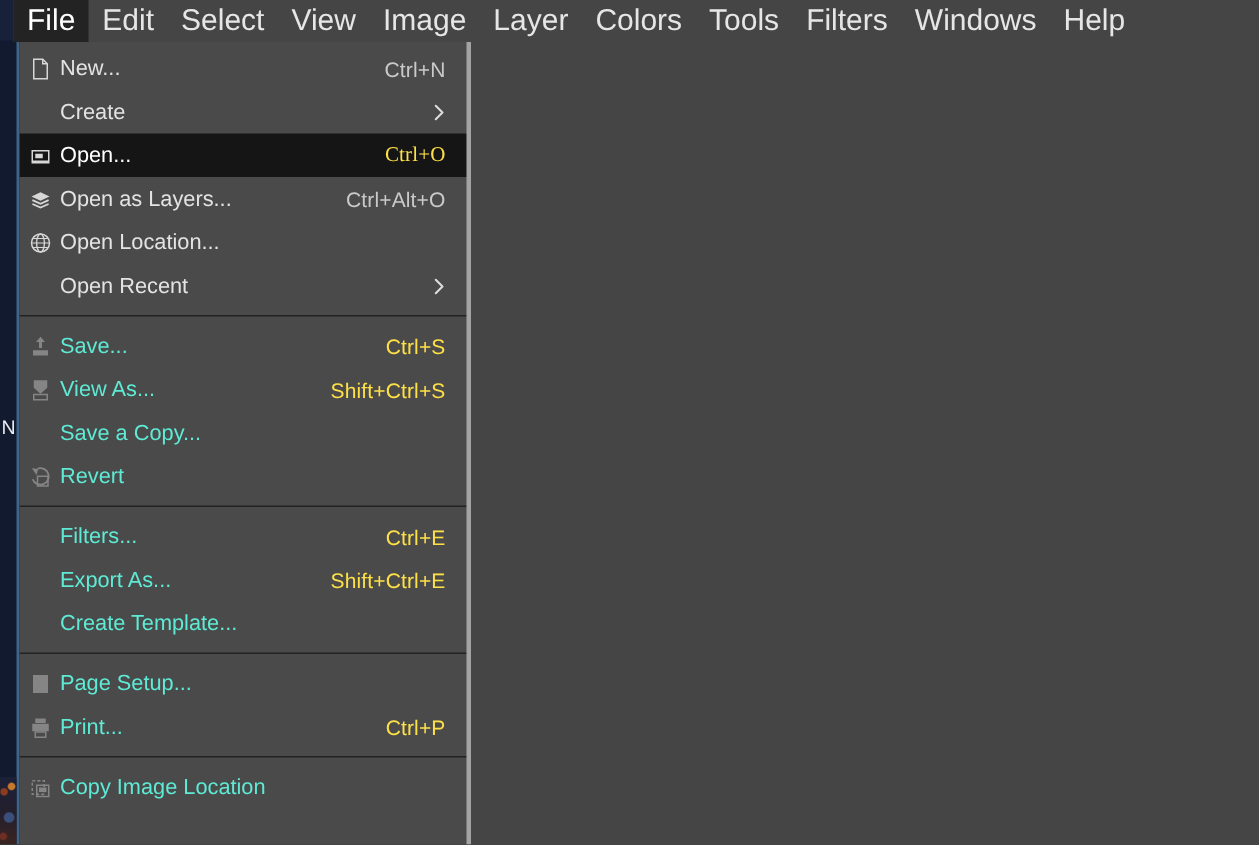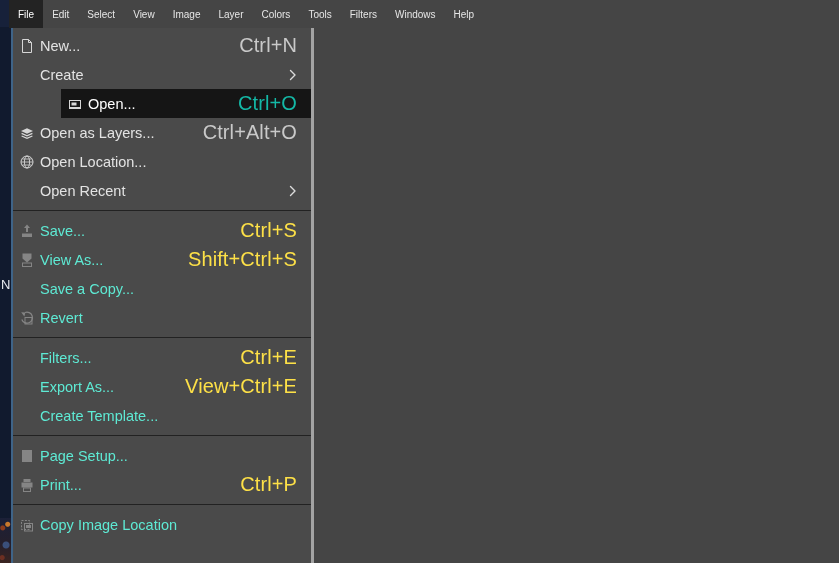--- a/index.html
+++ b/index.html
@@ -63,21 +63,21 @@
     left: 9px; top: 0;
     width: 830px; height: 28px;
     background: #454545;
     display: flex;
     align-items: stretch;
   }
   .menubar-item {
     display: flex;
     align-items: center;
     padding: 0 9px;
-    font-size: 10px;
+    font-size: 20px;
     color: #e6e6e6;
     cursor: default;
     white-space: nowrap;
   }
   .menubar-item.active {
     background: #232323;
     color: #ffffff;
   }
 
   
@@ -96,46 +96,45 @@
   .mi {
     position: relative;
     height: 29px;
     display: flex;
     align-items: center;
     cursor: default;
     white-space: nowrap;
   }
   .mi.sel {
     background: #151515;
-    margin-left: 48px;
   }
   .mi .mi-icon {
     width: 27px;
     min-width: 27px;
     height: 29px;
     display: flex;
     align-items: center;
     justify-content: center;
     margin-left: 0px;
   }
   .mi .mi-label {
     font-size: 14.5px;
     color: #e3e3e3;
     flex: 1 1 auto;
   }
   .mi.sel .mi-label { color: #ffffff; }
   .mi.disabled .mi-label { color: #5eead4; }
 
   .mi .mi-accel {
-    font-size: 20px;
+    font-size: 14px;
     color: #c9c9c9;
     padding-right: 14px;
     letter-spacing: 0.1px;
   }
-  .mi.sel .mi-accel { color: #14b8a6; }
+  .mi.sel .mi-accel { color: #fde047; font-family: Liberation Serif, serif; }
   .mi.disabled .mi-accel { color: #fde047; }
 
   .mi .mi-arrow {
     padding-right: 13px;
     display: flex;
     align-items: center;
   }
 
   .sep {
     height: 1px;
@@ -271,21 +270,21 @@
     </div>
     <div class="sep"></div>
     <div class="mi disabled">
       <span class="mi-icon ico-dim"></span>
       <span class="mi-label">Filters...</span>
       <span class="mi-accel">Ctrl+E</span>
     </div>
     <div class="mi disabled">
       <span class="mi-icon ico-dim"></span>
       <span class="mi-label">Export As...</span>
-      <span class="mi-accel">View+Ctrl+E</span>
+      <span class="mi-accel">Shift+Ctrl+E</span>
     </div>
     <div class="mi disabled">
       <span class="mi-icon ico-dim"></span>
       <span class="mi-label">Create Template...</span>
       <span class="mi-accel"></span>
     </div>
     <div class="sep"></div>
     <div class="mi disabled">
       <span class="mi-icon ico-dim">
         <svg width="16" height="16" viewBox="0 0 16 16">

